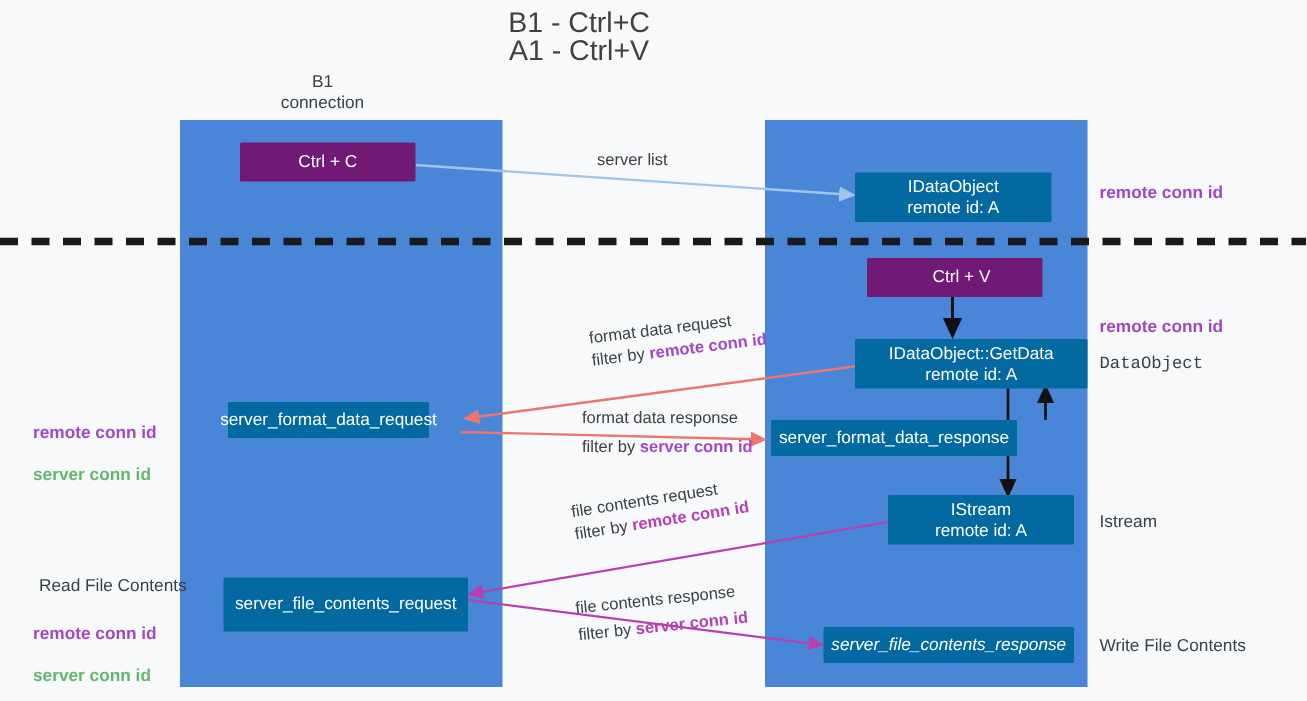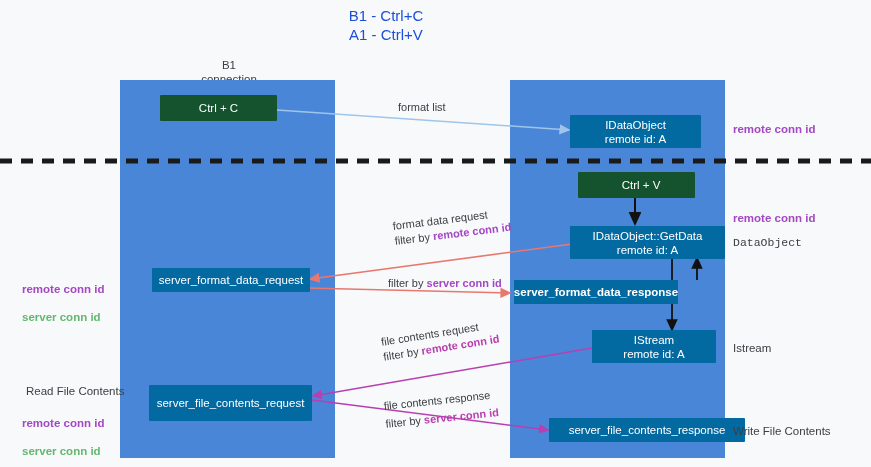--- a/index.html
+++ b/index.html
@@ -22,22 +22,22 @@
     width: 871px;
     height: 467px;
     pointer-events: none;
   }
   .title {
     position: absolute;
     left: 0;
     top: 6px;
     width: 772px;
     text-align: center;
-    font-size: 15px;
-    color: #1d4ed8;
+    font-size: 19px;
+    color: #404040;
     line-height: 19px;
     white-space: pre-line;
   }
   .colhead {
     position: absolute;
     text-align: center;
     font-size: 11.5px;
     color: #3c4043;
     line-height: 14px;
     white-space: pre-line;
@@ -54,21 +54,21 @@
     justify-content: center;
     flex-direction: column;
     text-align: center;
     color: #ffffff;
     font-size: 11.5px;
     line-height: 14px;
     border-radius: 1px;
     white-space: pre-line;
     padding: 2px 4px;
   }
-  .node.green { background: #14532d; }
+  .node.green { background: #701a75; }
   .node.orange { background: #0369a1; }
   .side-label {
     position: absolute;
     font-size: 11.5px;
     line-height: 14px;
     color: #3c4043;
     white-space: pre-line;
   }
   .side-label.purple { color: #a347c4; font-weight: bold; }
   .side-label.two {
@@ -88,21 +88,21 @@
   .plain { color: #3c4043; }
 </style>
 </head>
 <body>
 
 <div id="canvas">
 
   <div class="title">B1 - Ctrl+C
 A1 - Ctrl+V</div>
 
-  <div class="colhead" style="left:169px; top:48px; width:120px;margin-top:10px;">B1
+  <div class="colhead" style="left:155px; top:48px; width:120px;">B1
 connection</div>
 
   <div class="lane" style="left:120px; top:80px; width:215px; height:378px;"></div>
   <div class="lane" style="left:510px; top:80px; width:215px; height:378px;"></div>
 
   <svg class="layer" viewBox="0 0 871 467">
     <defs>
       <marker id="ah-blue" markerWidth="7" markerHeight="7" refX="6" refY="3.2" orient="auto">
         <path d="M0,0 L7,3.2 L0,6.4 z" fill="#9fc5ea"></path>
       </marker>
@@ -139,39 +139,40 @@
   <div class="node green" style="left:160px; top:95px; width:117px; height:26px;">Ctrl + C</div>
 
   <div class="node orange" style="left:570px; top:115px; width:131px; height:33px;">IDataObject
 remote id: A</div>
 
   <div class="node green" style="left:578px; top:172px; width:117px; height:26px;padding-left:13px;">Ctrl + V</div>
 
   <div class="node orange" style="left:570px; top:226px; width:155px; height:33px;">IDataObject::GetData
 remote id: A</div>
 
-  <div class="node orange" style="left:152px; top:268px; width:158px; height:24px;">server_format_data_request</div>
-
-  <div class="node orange" style="left:514px; top:280px; width:164px; height:24px;font-weight:bold;">server_format_data_response</div>
+  <div class="node orange" style="left:152px; top:268px; width:134px; height:24px;">server_format_data_request</div>
+
+  <div class="node orange" style="left:514px; top:280px; width:164px; height:24px;">server_format_data_response</div>
 
   <div class="node orange" style="left:592px; top:330px; width:124px; height:33px;">IStream
 remote id: A</div>
 
   <div class="node orange" style="left:149px; top:385px; width:163px; height:36px;">server_file_contents_request</div>
 
-  <div class="node orange" style="left:549px; top:418px; width:196px; height:24px;">server_file_contents_response</div>
-
-  <div class="edge-label" style="left:398px; top:100px;">format list</div>
+  <div class="node orange" style="left:549px; top:418px; width:167px; height:24px;font-style:italic;">server_file_contents_response</div>
+
+  <div class="edge-label" style="left:398px; top:100px;">server list</div>
 
   <div class="edge-label" style="left:392px; top:219px; transform:rotate(-7deg); transform-origin:left top;">
     <div>format data request</div>
     <div><span class="plain">filter by </span><span class="hl-purple">remote conn id</span></div>
   </div>
 
   <div class="edge-label" style="left:388px; top:272px;">
+    <div>format data response</div>
     <div style="margin-top:4px;"><span class="plain">filter by </span><span class="hl-purple">server conn id</span></div>
   </div>
 
   <div class="edge-label" style="left:380px; top:335px; transform:rotate(-9deg); transform-origin:left top;">
     <div>file contents request</div>
     <div><span class="plain">filter by </span><span class="hl-magenta">remote conn id</span></div>
   </div>
 
   <div class="edge-label" style="left:383px; top:399px; transform:rotate(-6deg); transform-origin:left top;">
     <div>file contents response</div>

